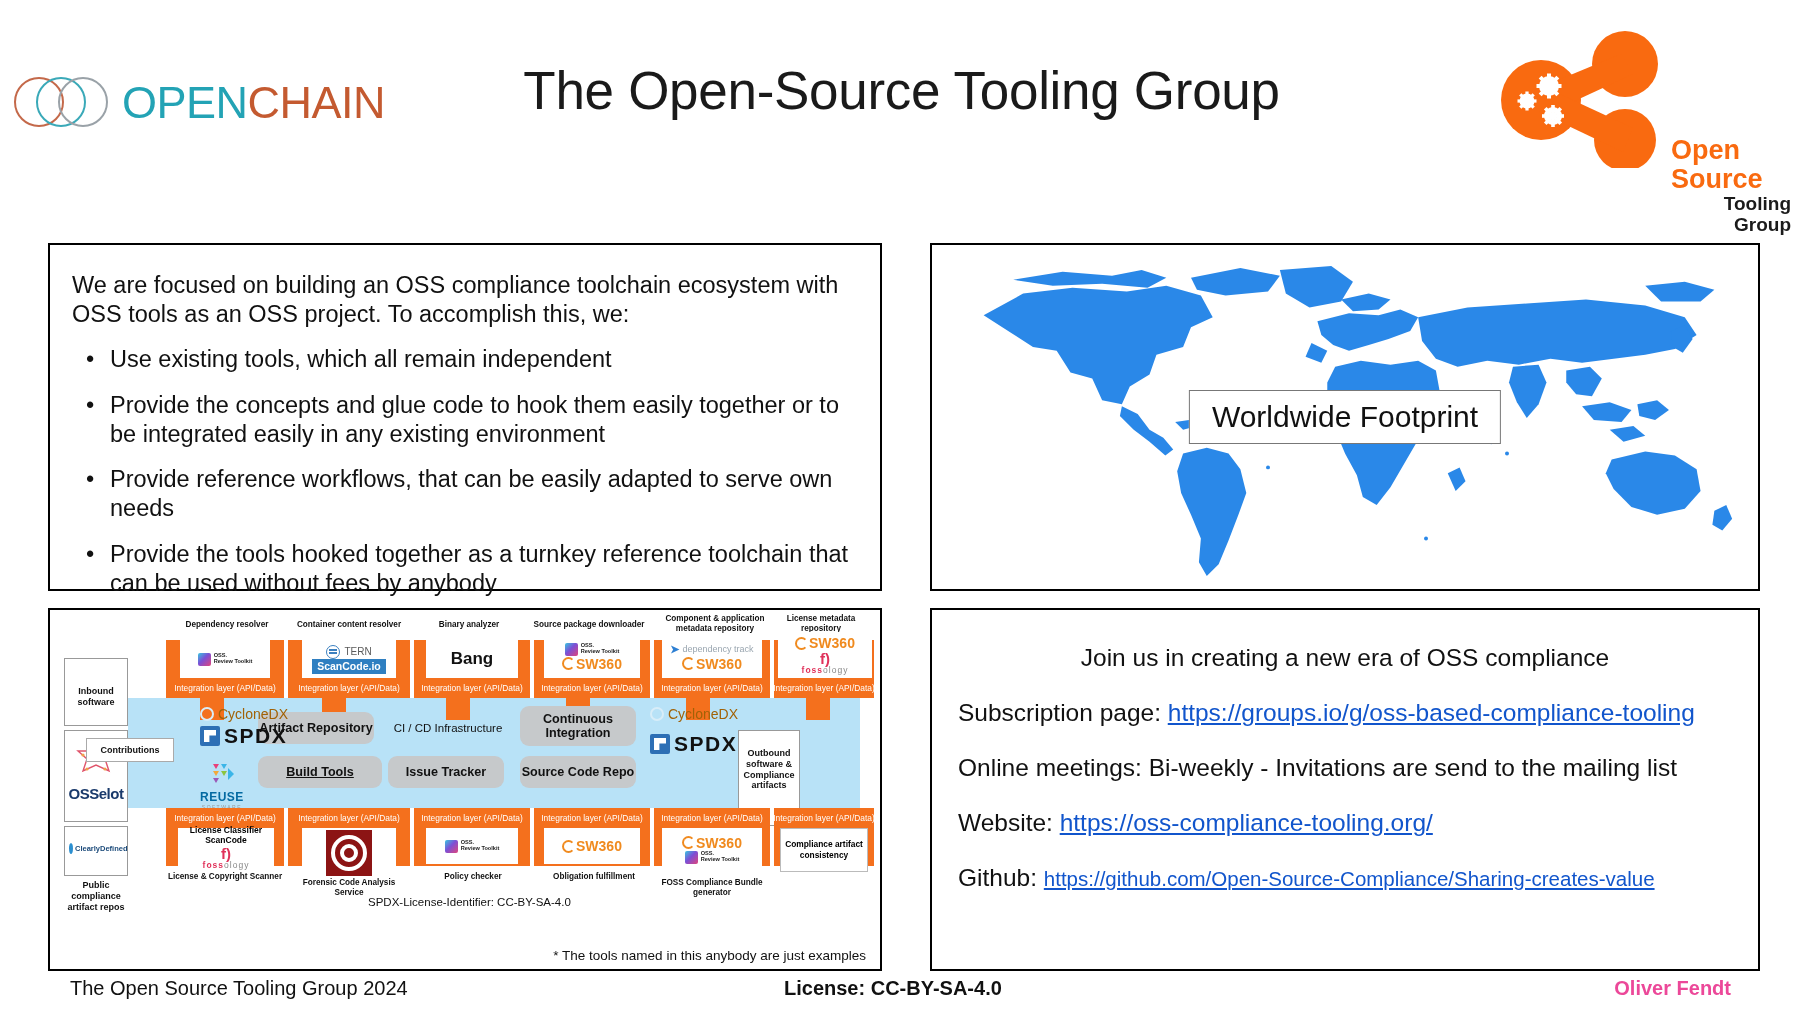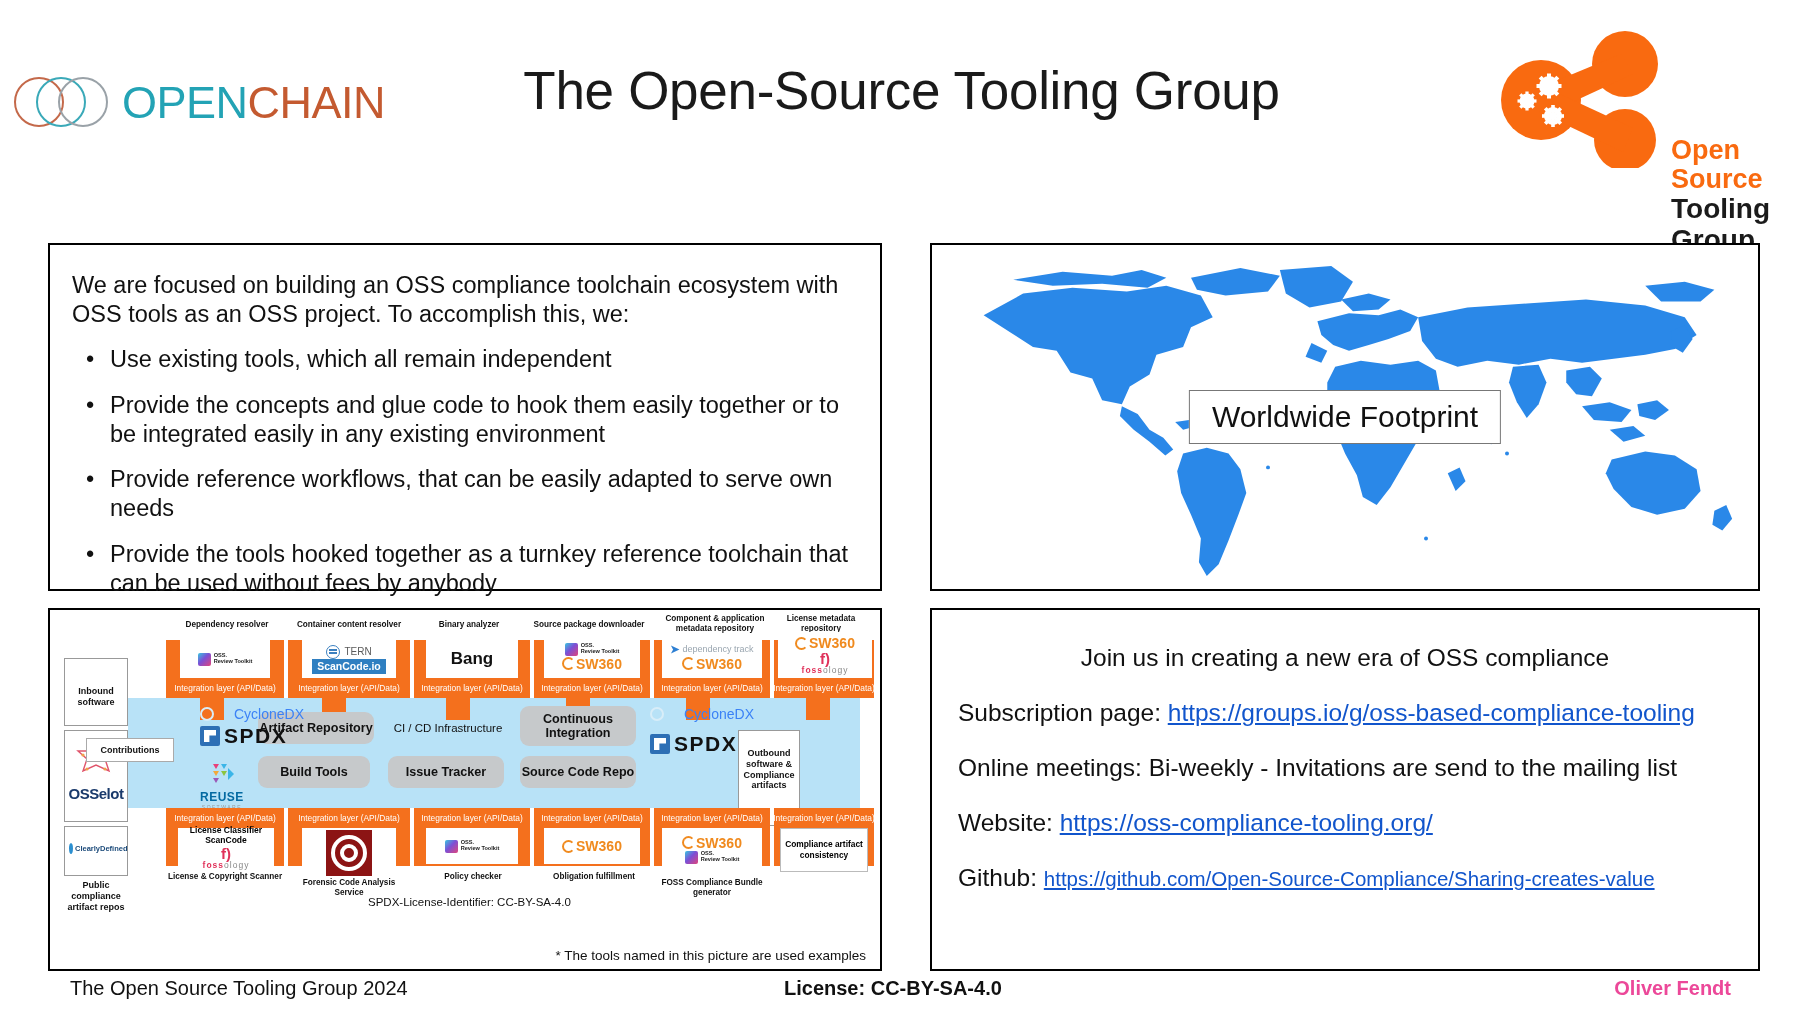--- a/index.html
+++ b/index.html
@@ -27,21 +27,21 @@
   .slide-title {
     position:absolute; left:0; top:60px; width:1803px;
     text-align:center; font-size:53px; font-weight:400; color:#1a1a1a;
     letter-spacing:-0.3px;
   }
 
   .ost-logo { position:absolute; right:12px; top:28px; width:300px; height:140px; }
   .ost-mark { position:absolute; left:0px; top:0px; width:186px; height:140px; }
   .ost-text { position:absolute; left:180px; top:76px; line-height:1.08; }
   .ost-t1 { font-size:27px; font-weight:bold; color:#f96a10;margin-top:32px; }
-  .ost-t2 { font-size:28px; font-weight:bold; color:#1b1b1b; }
+  .ost-t2 { font-size:19px; font-weight:bold; color:#1b1b1b;text-align:right; }
 
   
   .panel { position:absolute; border:2px solid #000; background:#fff; }
   #panel-intro    { left:48px;  top:243px; width:834px;  height:348px; }
   #panel-map      { left:930px; top:243px; width:830px;  height:348px; }
   #panel-diagram  { left:48px;  top:608px; width:834px;  height:363px; }
   #panel-contact  { left:930px; top:608px; width:830px;  height:363px; }
 
   
   .intro-body { padding:26px 24px 10px 22px; color:#111; }
@@ -117,21 +117,21 @@
   .fossology .fw { font-size:8.5px; letter-spacing:1px; }
   .fossology .fw b { color:#e0325a; }
   .fossology .fw span { color:#888; }
   .spdx { display:flex; align-items:center; gap:4px; }
   .spdx .sq { width:20px; height:20px; background:#2d6fb5; position:relative;
               border-radius:2px; }
   .spdx .sq::after { content:""; position:absolute; left:4px; top:4px;
               width:12px; height:12px; background:#fff;
               clip-path:polygon(0 0,100% 0,100% 45%,45% 45%,45% 100%,0 100%); }
   .spdx .tx { font-size:21px; font-weight:bold; letter-spacing:1.5px; color:#111; }
-  .cyclone { display:flex; align-items:center; gap:20px; color:#3b82f6; }
+  .cyclone { display:flex; align-items:center; gap:4px; color:#a16207; }
   .cyclone .c { width:14px; height:14px; border-radius:50%; border:2px solid #d8edf8; }
   .cyclone .t { font-size:14px; }
   .reuse { text-align:center; }
   .reuse .rtx { font-size:12px; font-weight:bold; color:#0369a1; letter-spacing:0.5px; }
   .reuse .rsub { font-size:5px; color:#999; letter-spacing:1.5px; }
   .osselot { font-size:15px; font-weight:bold; color:#1a3a6b; letter-spacing:-0.5px; }
   .cleardef { display:flex; align-items:center; gap:2px; }
   .cleardef .cc { width:11px; height:11px; border-radius:50%; border:2px solid #2b8fd0; }
   .cleardef .ct { font-size:7.5px; font-weight:bold; color:#1b4a7a; }
   .bullseye { width:46px; height:46px; background:#8c1414; display:flex;
@@ -372,21 +372,21 @@
       <div class="orange" style="left:150px; top:88px; width:24px; height:22px;"></div>
       <div class="orange" style="left:272px; top:88px; width:24px; height:22px;"></div>
       <div class="orange" style="left:396px; top:88px; width:24px; height:22px;"></div>
       <div class="orange" style="left:516px; top:88px; width:24px; height:22px;"></div>
       <div class="orange" style="left:636px; top:88px; width:24px; height:22px;"></div>
       <div class="orange" style="left:756px; top:88px; width:24px; height:22px;"></div>
 
       <div class="greybox" style="left:208px; top:102px; width:116px; height:32px;">Artifact Repository</div>
       <div class="plaintext" style="left:338px; top:112px; width:120px;">CI / CD Infrastructure</div>
       <div class="greybox" style="left:470px; top:96px; width:116px; height:40px;">Continuous Integration</div>
-      <div class="greybox" style="left:208px; top:146px; width:112px; height:32px;">Build Tools</div>
+      <div class="greybox" style="left:208px; top:146px; width:124px; height:32px;text-decoration:underline;">Build Tools</div>
       <div class="greybox" style="left:338px; top:146px; width:116px; height:32px;">Issue Tracker</div>
       <div class="greybox" style="left:470px; top:146px; width:116px; height:32px;">Source Code Repo</div>
 
       <div style="position:absolute; left:150px; top:96px;" class="cyclone">
           <div class="c"></div>
           <div class="t">CycloneDX</div>
         </div>
       <div style="position:absolute; left:150px; top:114px;" class="spdx">
           <div class="sq"></div>
           <div class="tx">SPDX</div>
@@ -503,21 +503,21 @@
         <div style="font-size:8.4px; font-weight:bold; text-align:center; line-height:1.3;">Compliance artifact consistency</div>
       </div>
 
       <div class="cap" style="left:112px; top:262px; width:126px;">License &amp; Copyright Scanner</div>
       <div class="cap" style="left:244px; top:268px; width:110px;">Forensic Code Analysis Service</div>
       <div class="cap" style="left:368px; top:262px; width:110px;">Policy checker</div>
       <div class="cap" style="left:486px; top:262px; width:116px;">Obligation fulfillment</div>
       <div class="cap" style="left:604px; top:268px; width:116px;">FOSS Compliance Bundle generator</div>
 
       <div class="spdxid" style="left:318px; top:286px;">SPDX-License-Identifier: CC-BY-SA-4.0</div>
-      <div class="footnote">* The tools named in this picture are used examples</div>
+      <div class="footnote">* The tools named in this anybody are just examples</div>
     </div>
   </div>
 
   <div class="panel" id="panel-contact">
     <div class="contact-body">
       <div class="contact-head">Join us in creating a new era of OSS compliance</div>
 
 
       <div class="contact-line">
         <span>Subscription page: </span><a class="lnk" href="#">https://groups.io/g/oss-based-compliance-tooling</a>

